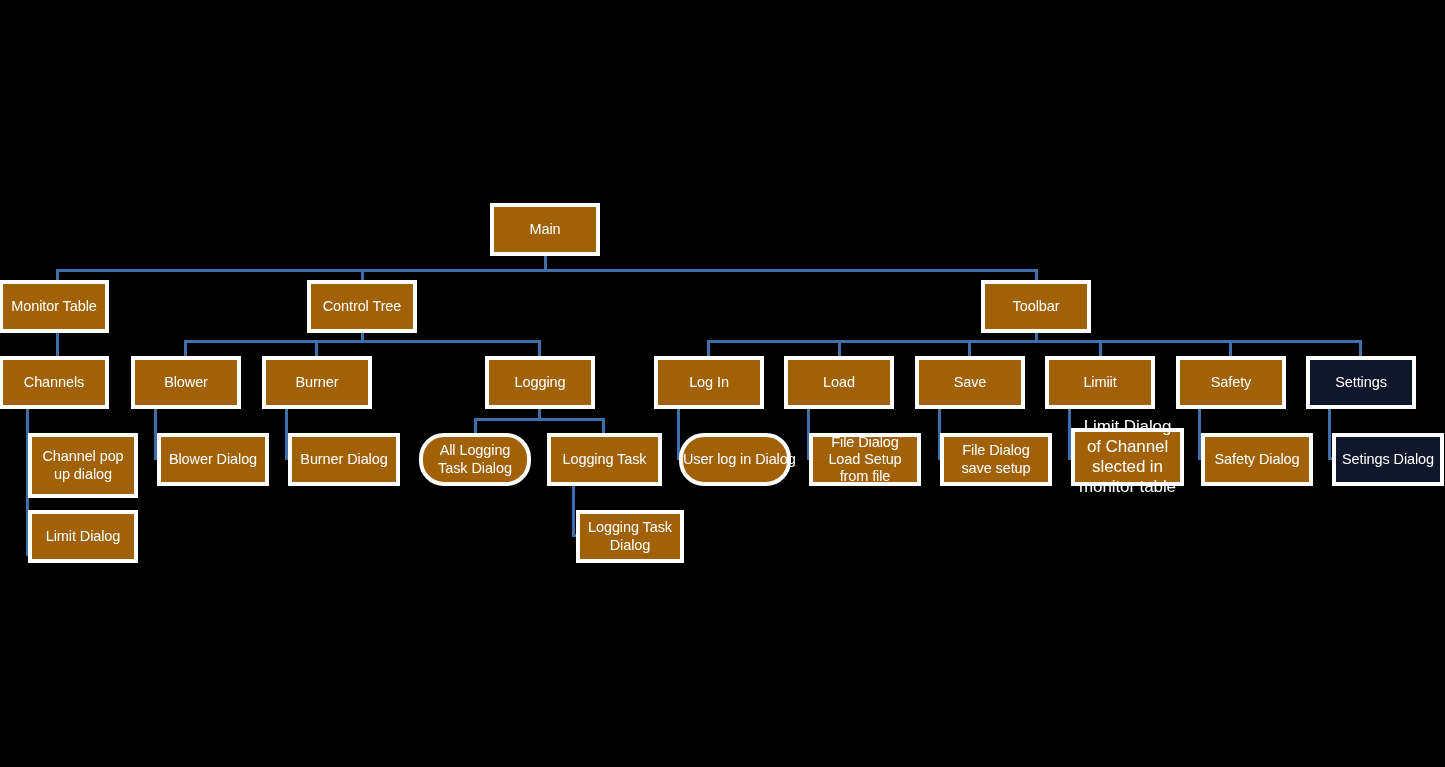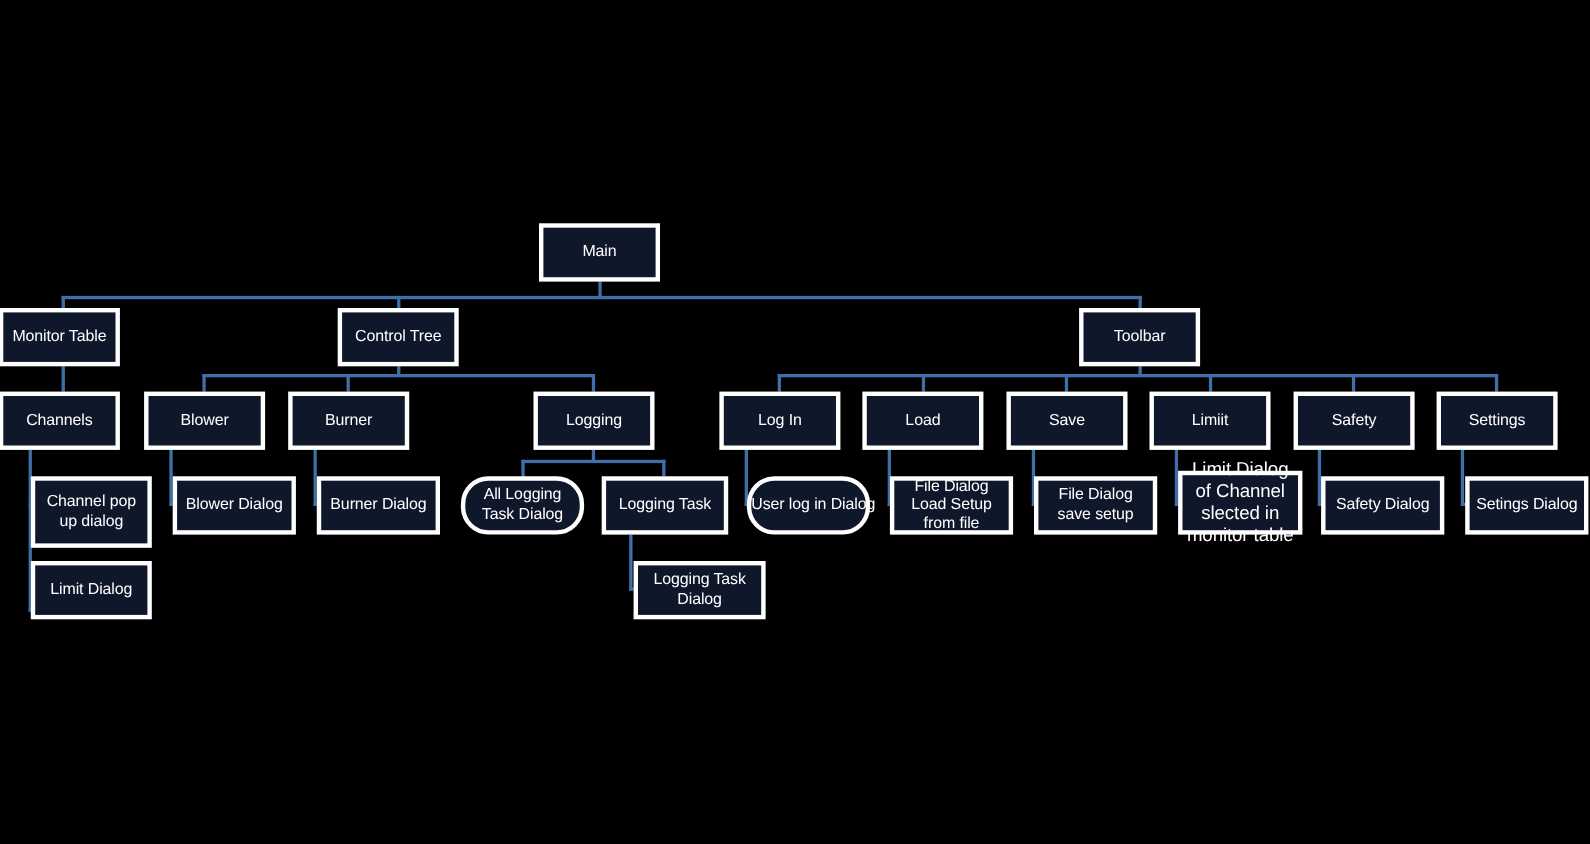--- a/index.html
+++ b/index.html
@@ -22,21 +22,21 @@
     background: #3f6fa8;
   }
   .conn.h { height: 3px; }
   .conn.v { width: 3px; }
 
   
   .node {
     position: absolute;
     box-sizing: border-box;
     border: 4px solid #ffffff;
-    background: #0f172a;
+    background: #a16207;
     color: #ffffff;
     display: flex;
     align-items: center;
     justify-content: center;
     text-align: center;
     font-size: 14.5px;
     line-height: 1.18;
     letter-spacing: -0.1px;
     z-index: 5;
     overflow: visible;
@@ -176,21 +176,21 @@
   <div class="node nowrap" style="left:288px; top:433px; width:112px; height:53px;">
     <span class="lbl">Burner Dialog</span>
   </div>
   <div class="node" style="left:419px; top:433px; width:112px; height:53px;border-radius:25px;">
     <span class="lbl">All Logging Task Dialog</span>
   </div>
   <div class="node nowrap" style="left:547px; top:433px; width:115px; height:53px;">
     <span class="lbl">Logging Task</span>
   </div>
 
-  <div class="node" style="left:576px; top:510px; width:120px; height:53px;">
+  <div class="node" style="left:576px; top:510px; width:108px; height:53px;">
     <span class="lbl">Logging Task Dialog</span>
   </div>
 
   <div class="node nowrap" style="left:679px; top:433px; width:112px; height:53px;border-radius:25px;">
     <span class="lbl">User log in Dialog</span>
   </div>
   <div class="node" style="left:809px; top:433px; width:112px; height:53px;">
     <span class="lbl">File Dialog Load Setup from file</span>
   </div>
   <div class="node" style="left:940px; top:433px; width:112px; height:53px;">

